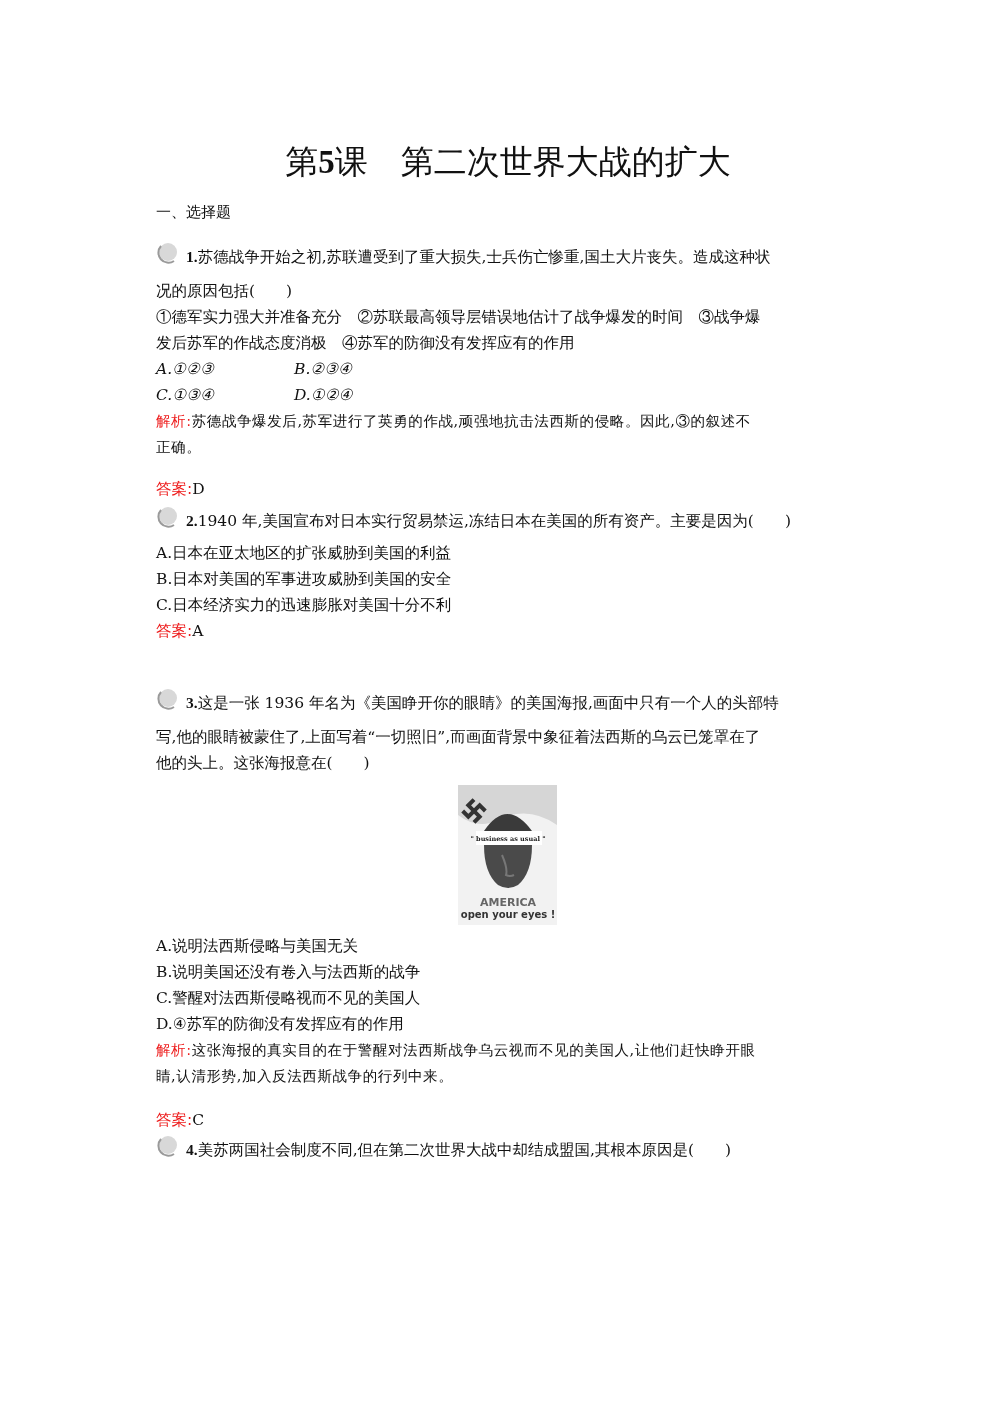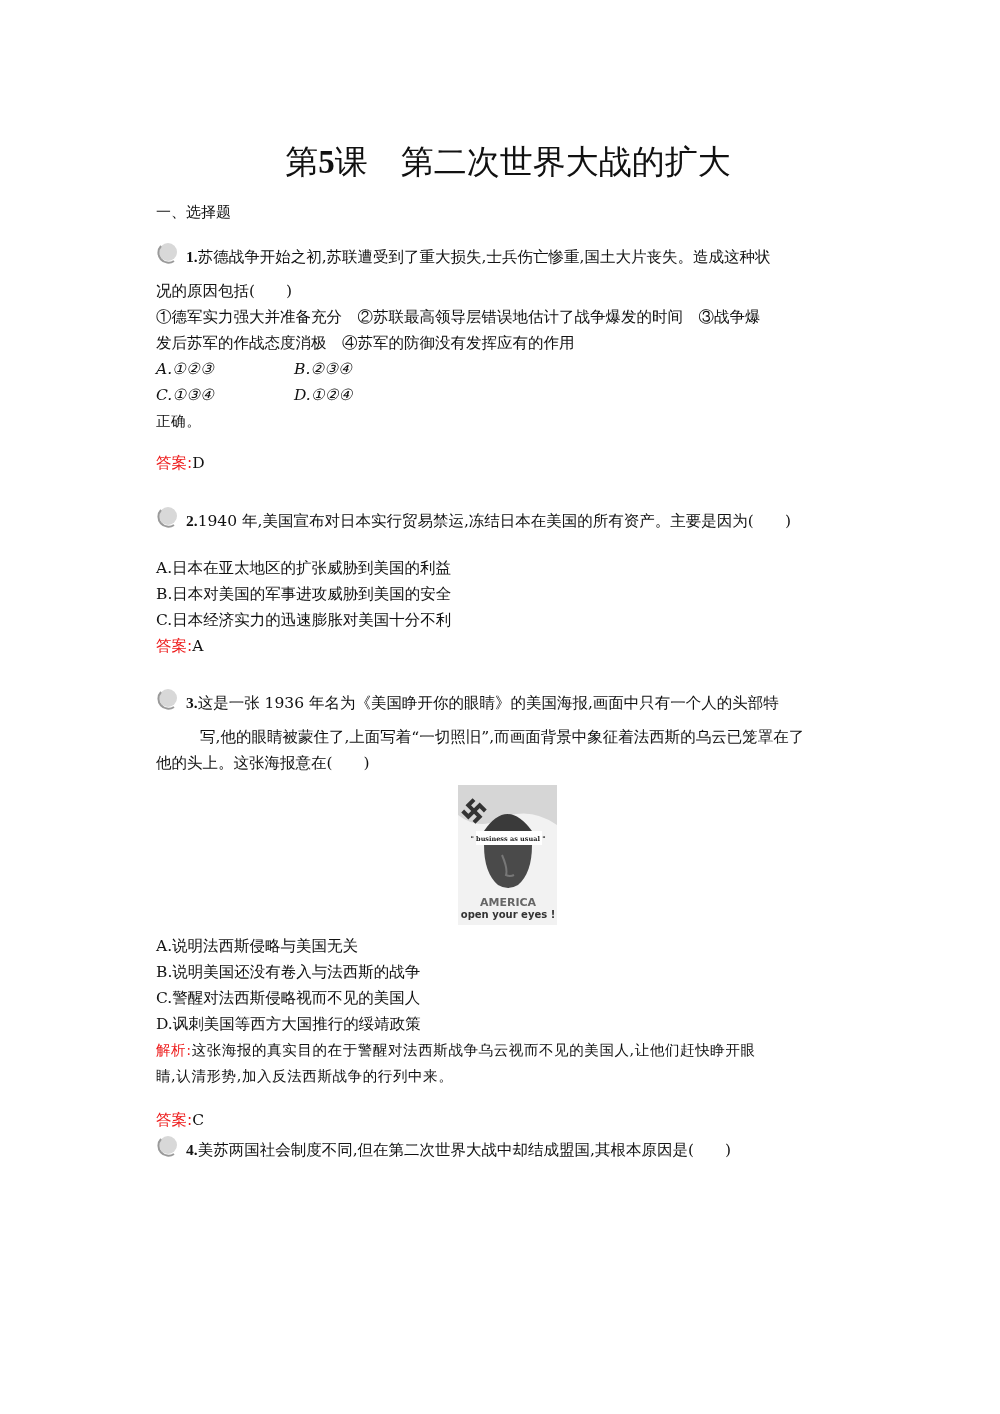--- a/index.html
+++ b/index.html
@@ -44,47 +44,48 @@
     <div>①德军实力强大并准备充分　②苏联最高领导层错误地估计了战争爆发的时间　③战争爆</div>
     <div>发后苏军的作战态度消极　④苏军的防御没有发挥应有的作用</div>
     <div class="opt-row">
       <span>A.①②③</span>
       <span>B.②③④</span>
     </div>
     <div class="opt-row">
       <span>C.①③④</span>
       <span>D.①②④</span>
     </div>
+    <div class="expl"><span class="red">解析</span><span class="red">:</span><span>苏德战争爆发后,苏军进行了英勇的作战,顽强地抗击法西斯的侵略。因此,③的叙述不</span></div>
     <div class="expl">正确。</div>
     <div style="margin-top:16px;"><span class="red">答案</span><span class="red">:</span><span>D</span></div>
   </div>
 
   <div class="block" style="top:508px;">
     <div class="qline">
       <svg class="qicon" viewBox="0 0 26 22">
           <circle cx="12" cy="10" r="9" fill="#d8d8d8"></circle>
           <path d="M5 4 A10 10 0 0 0 18 19" stroke="#9a9a9a" stroke-width="2" fill="none"></path>
         </svg>
       <span class="qnum">2.</span><span>1940 年,美国宣布对日本实行贸易禁运,冻结日本在美国的所有资产。主要是因为(　　)</span>
     </div>
-    <div style="margin-top:21px;">A.日本在亚太地区的扩张威胁到美国的利益</div>
+    <div style="margin-top:6px;">A.日本在亚太地区的扩张威胁到美国的利益</div>
     <div>B.日本对美国的军事进攻威胁到美国的安全</div>
     <div>C.日本经济实力的迅速膨胀对美国十分不利</div>
     <div><span class="red">答案</span><span class="red">:</span><span>A</span></div>
   </div>
 
   <div class="block" style="top:690px;">
     <div class="qline">
       <svg class="qicon" viewBox="0 0 26 22">
           <circle cx="12" cy="10" r="9" fill="#d8d8d8"></circle>
           <path d="M5 4 A10 10 0 0 0 18 19" stroke="#9a9a9a" stroke-width="2" fill="none"></path>
         </svg>
       <span class="qnum">3.</span><span>这是一张 1936 年名为《美国睁开你的眼睛》的美国海报,画面中只有一个人的头部特</span>
     </div>
-    <div style="margin-top:8px;margin-left:44px;">写,他的眼睛被蒙住了,上面写着“一切照旧”,而画面背景中象征着法西斯的乌云已笼罩在了</div>
+    <div style="margin-top:8px;">写,他的眼睛被蒙住了,上面写着“一切照旧”,而画面背景中象征着法西斯的乌云已笼罩在了</div>
     <div>他的头上。这张海报意在(　　)</div>
   </div>
 
   <div class="poster">
     <svg width="99" height="140" viewBox="0 0 99 140">
       <rect width="99" height="140" fill="#f2f2f2"></rect>
       <path d="M0 0 H99 V40 Q70 20 40 35 Q20 45 0 30 Z" fill="#d6d6d6"></path>
       <g transform="translate(16,26) rotate(45)" stroke="#333" stroke-width="4" fill="none">
         <path d="M-8 -8 V0 H8 V8"></path>
           <path d="M8 -8 H0 V8 H-8"></path>
@@ -96,21 +97,21 @@
       <path d="M44 70 Q50 84 48 90 Q52 92 56 90" stroke="#777" stroke-width="2" fill="none"></path>
       <text x="50" y="121" font-size="11" text-anchor="middle" font-family="DejaVu Sans, sans-serif" font-weight="bold" fill="#666">AMERICA</text>
       <text x="50" y="133" font-size="10" text-anchor="middle" font-family="DejaVu Sans, sans-serif" font-weight="bold" fill="#333">open your eyes !</text>
     </svg>
   </div>
 
   <div class="block" style="top:933px;">
     <div>A.说明法西斯侵略与美国无关</div>
     <div>B.说明美国还没有卷入与法西斯的战争</div>
     <div>C.警醒对法西斯侵略视而不见的美国人</div>
-    <div>D.讽刺美国等西方大国推行的绥靖政策</div>
+    <div>D.④苏军的防御没有发挥应有的作用</div>
     <div class="expl"><span class="red">解析</span><span class="red">:</span><span>这张海报的真实目的在于警醒对法西斯战争乌云视而不见的美国人,让他们赶快睁开眼</span></div>
     <div class="expl">睛,认清形势,加入反法西斯战争的行列中来。</div>
     <div style="margin-top:18px;"><span class="red">答案</span><span class="red">:</span><span>C</span></div>
   </div>
 
   <div class="block" style="top:1137px;">
     <div class="qline">
       <svg class="qicon" viewBox="0 0 26 22">
           <circle cx="12" cy="10" r="9" fill="#d8d8d8"></circle>
           <path d="M5 4 A10 10 0 0 0 18 19" stroke="#9a9a9a" stroke-width="2" fill="none"></path>

